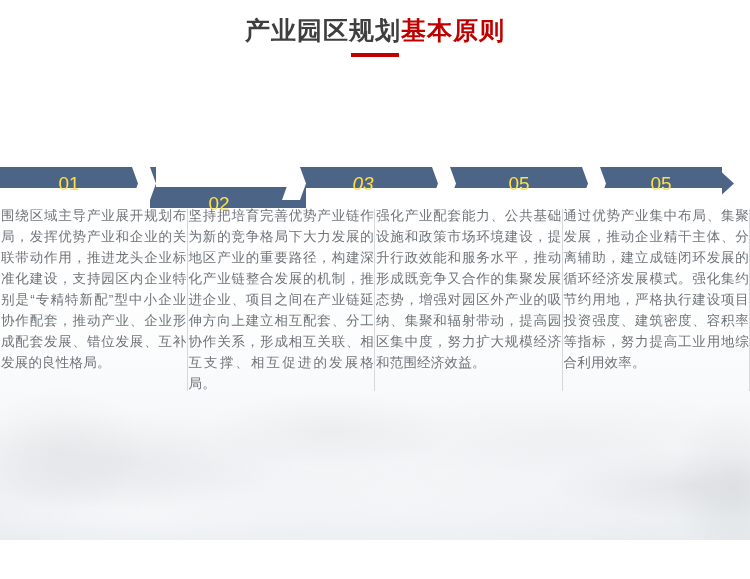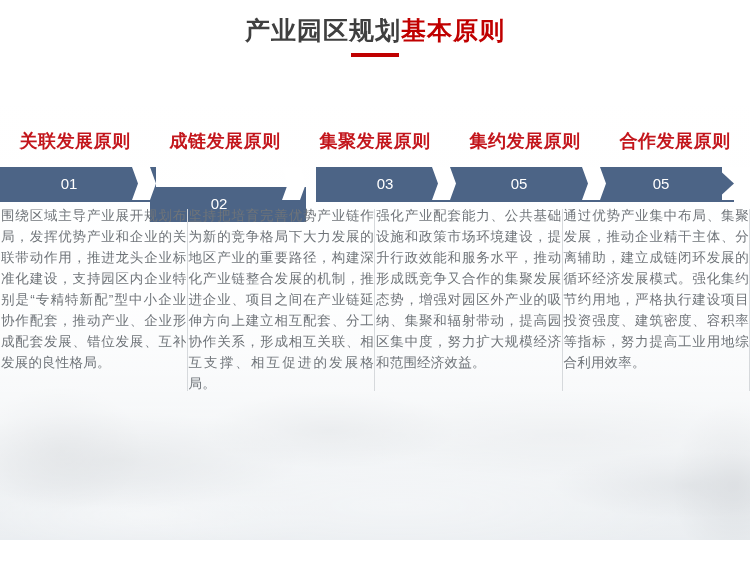--- a/index.html
+++ b/index.html
@@ -73,24 +73,24 @@
     letter-spacing:.5px;
     white-space:nowrap;
     line-height:28px;
   }
 
   
   #arrow-band{
     position:absolute; left:0; top:62px; width:750px; height:33px;
   }
   .arrow-seg{
-    position:absolute; top:0; height:35px;
+    position:absolute; top:0; height:21px;
     background:#4c6486;
-    color:#ffffff;
-    font-size:15px;
+    color:#fde047;
+    font-size:19px;
     line-height:33px;
     text-align:center;
   }
   .arrow-seg .seg-num{ position:relative; left:-9px; }
   .arrow-seg.last .seg-num{ left:-6px; }
   .chevron{
     position:absolute; top:0; width:24px; height:33px;
     pointer-events:none;
   }
   .chevron svg{ display:block; }
@@ -126,36 +126,29 @@
     <span class="t-dark">产业园区规划</span><span class="t-red">基本原则</span>
   </div>
   <div id="title-rule"></div>
 </div>
 
 <div id="main-panel">
 
   <div id="panel-photo"></div>
   <div id="panel-haze"></div>
 
-  <div id="headers-row">
-    <div class="col-header">关联发展原则</div>
-    <div class="col-header">成链发展原则</div>
-    <div class="col-header">集聚发展原则</div>
-    <div class="col-header">集约发展原则</div>
-    <div class="col-header">合作发展原则</div>
-  </div>
 
   <div id="arrow-band">
     <div class="arrow-seg" style="left:0px;width:156px;">
       <span class="seg-num">01</span>
     </div>
     <div class="arrow-seg" style="left:150px;width:156px;margin-top:20px;">
       <span class="seg-num">02</span>
     </div>
-    <div class="arrow-seg" style="left:316px;width:156px;">
+    <div class="arrow-seg" style="left:294px;width:156px;font-style:italic;">
       <span class="seg-num">03</span>
     </div>
     <div class="arrow-seg" style="left:450px;width:156px;">
       <span class="seg-num">05</span>
     </div>
     <div class="arrow-seg last" style="left:600px;width:134px;">
       <span class="seg-num">05</span>
     </div>
 
     <div class="chevron" style="left:132px;">

